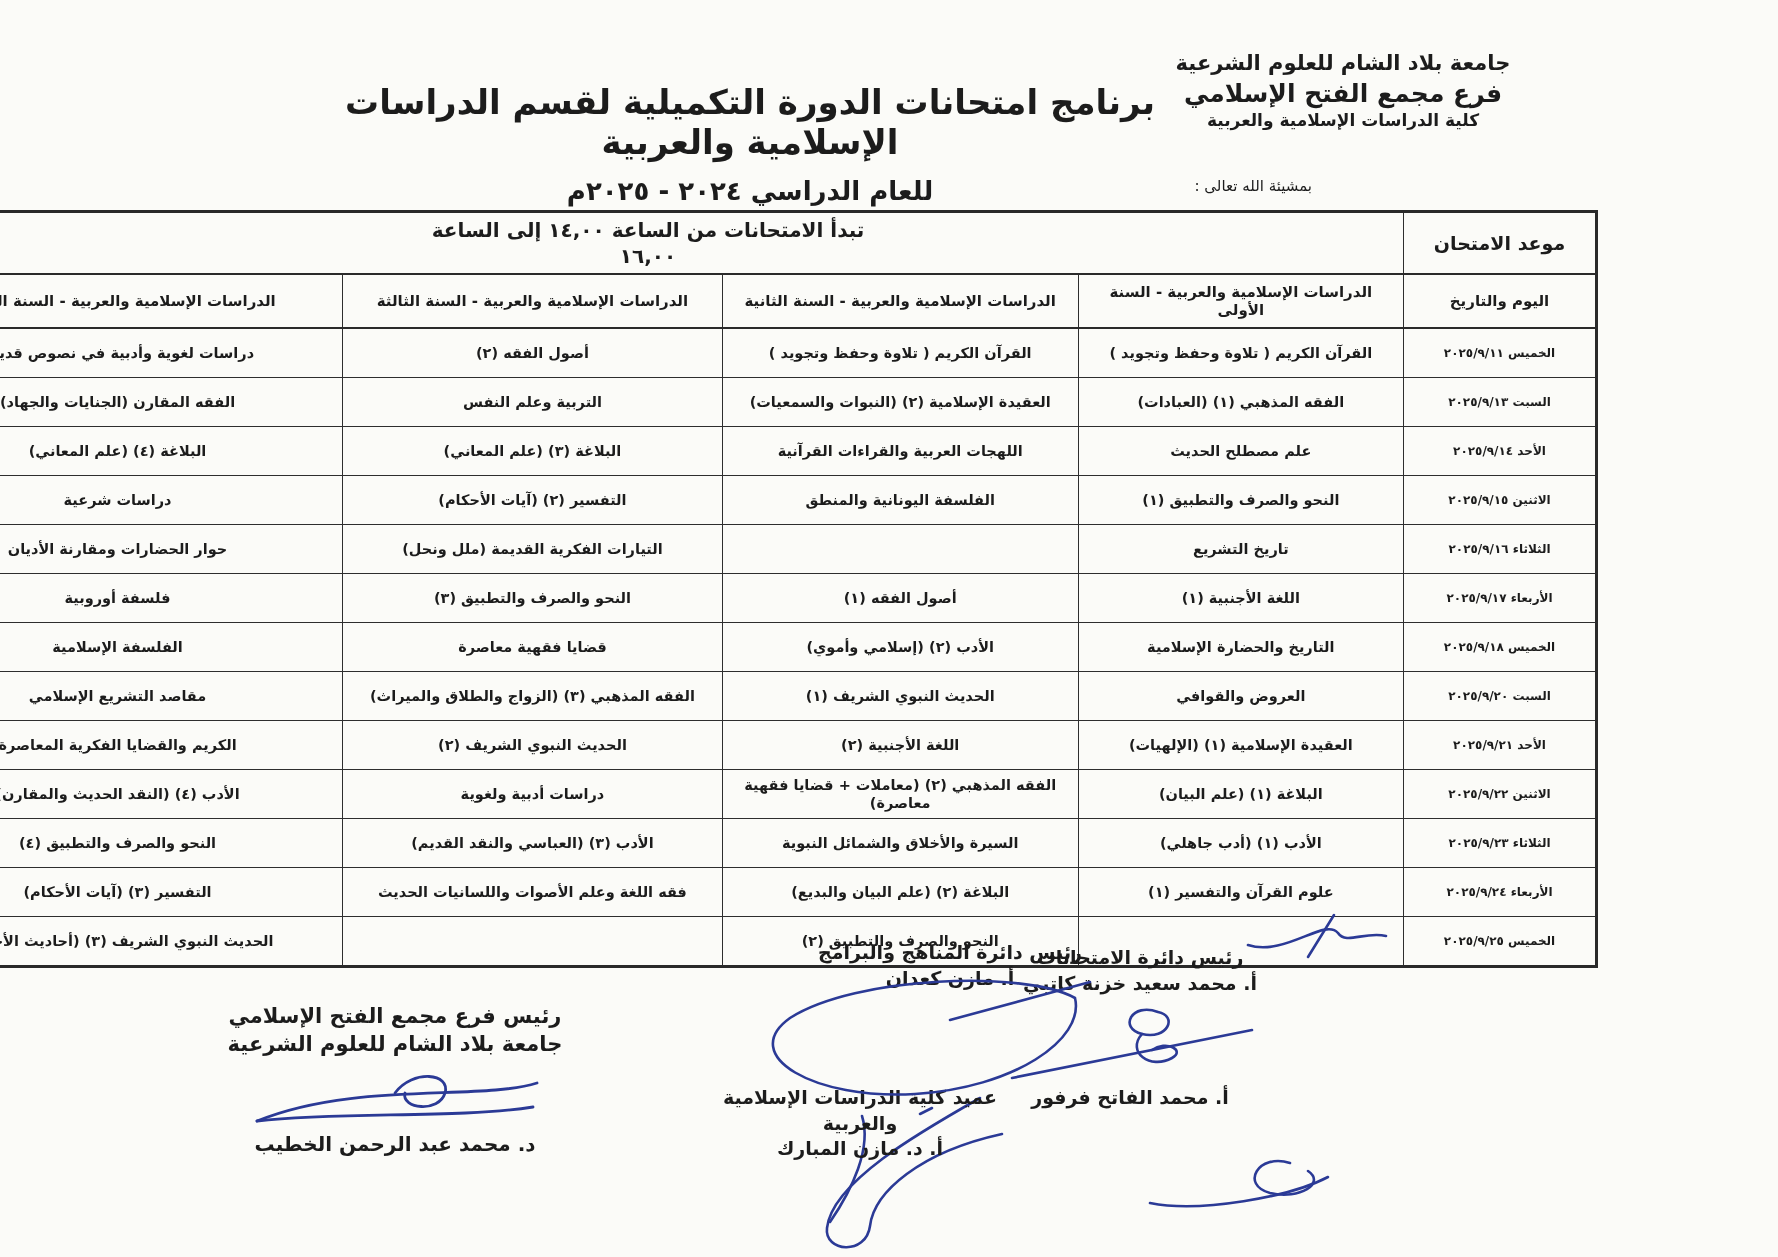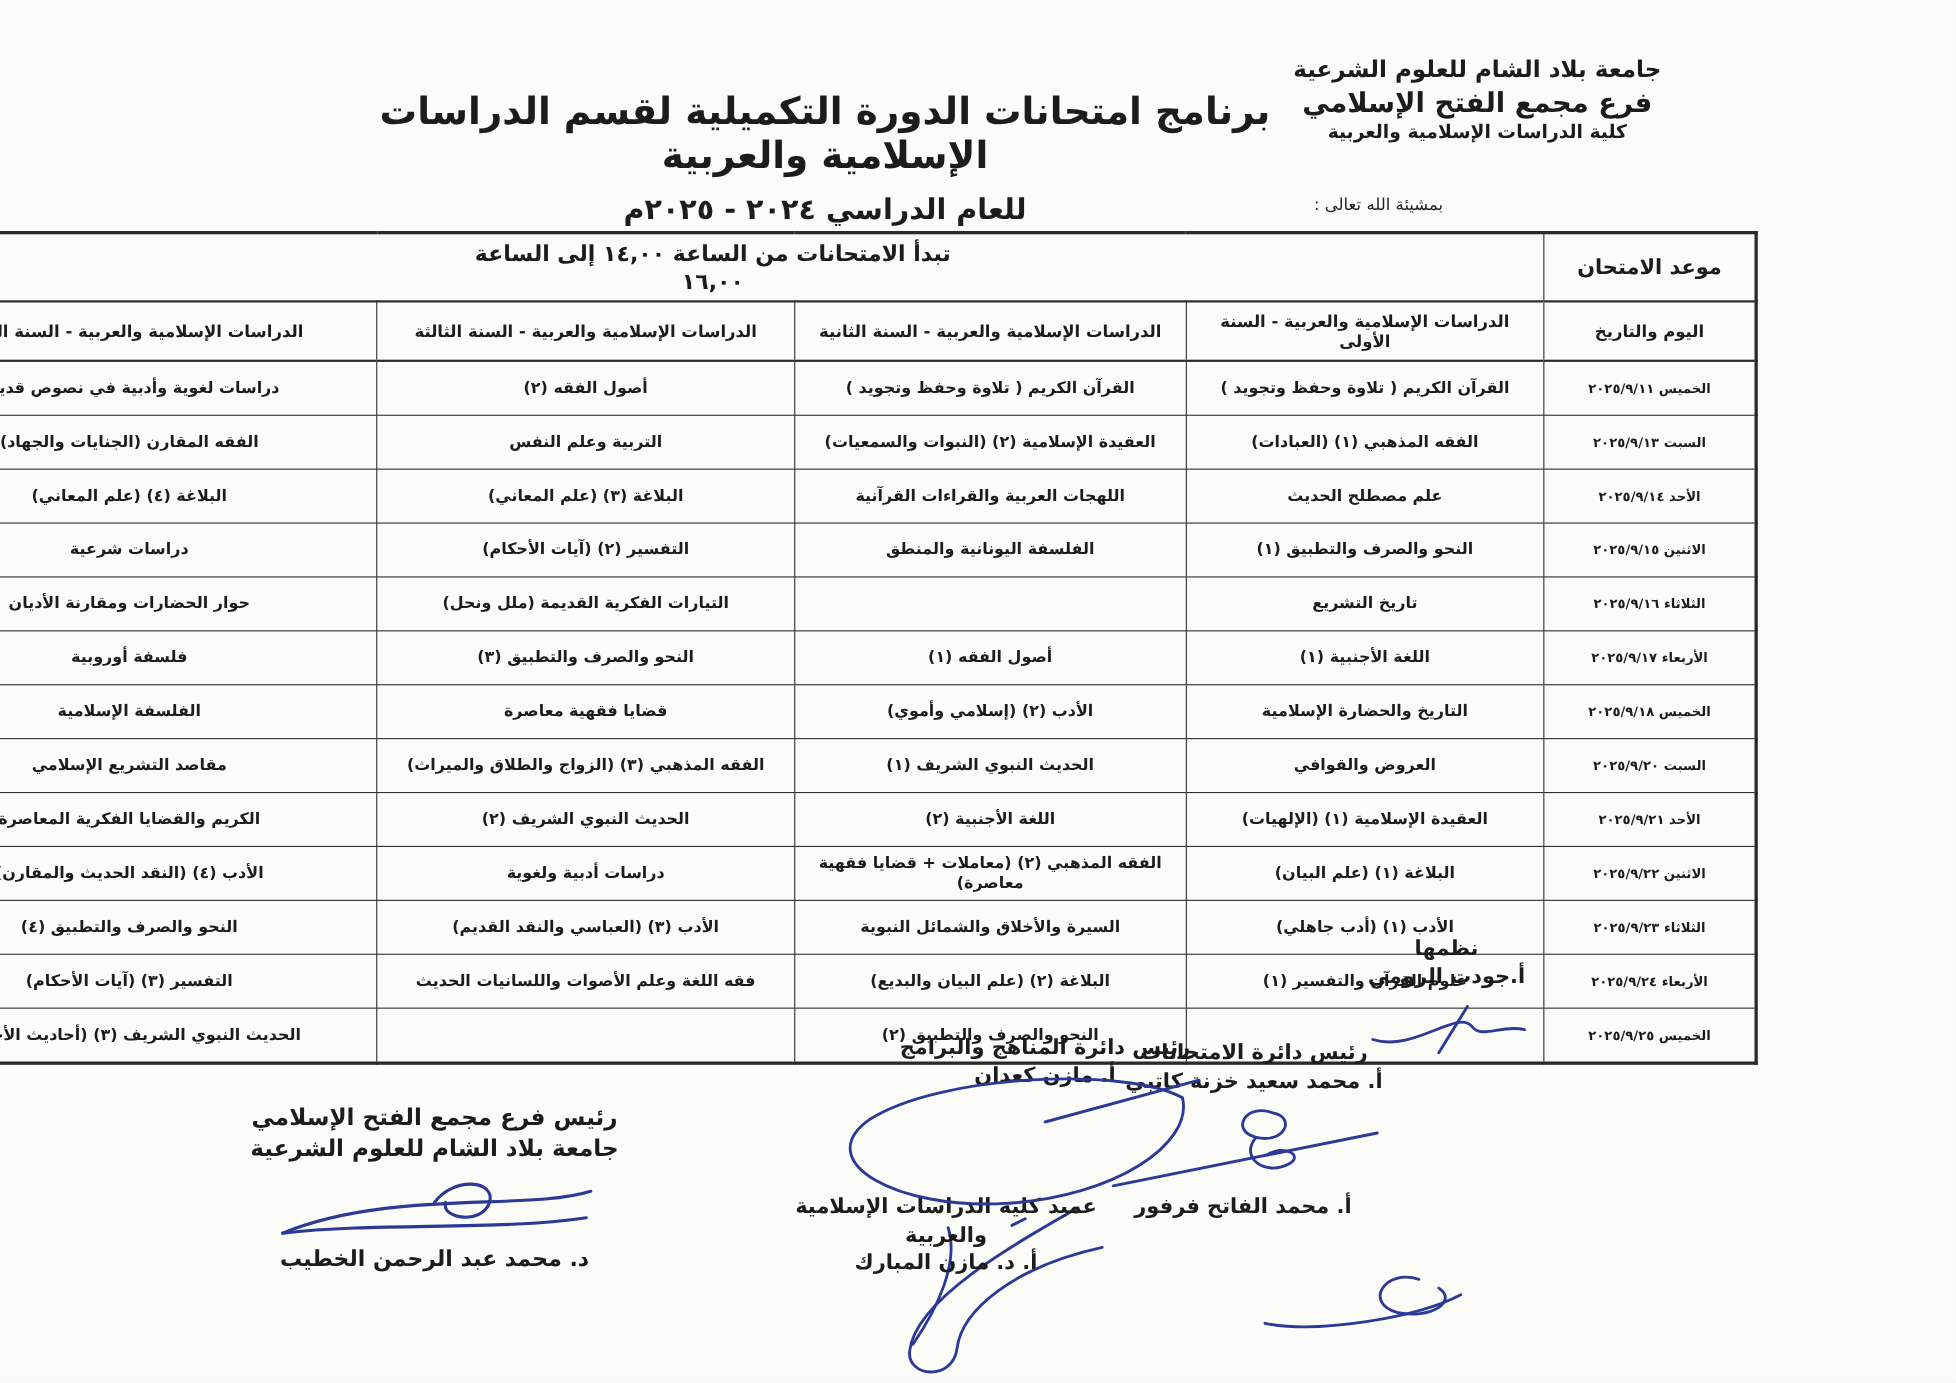--- a/index.html
+++ b/index.html
@@ -194,24 +194,20 @@
             <td class="date-cell">الخميس ٢٠٢٥/٩/٢٥</td>
             <td class="subject-cell"></td>
             <td class="subject-cell">النحو والصرف والتطبيق (٢)</td>
             <td class="subject-cell"></td>
             <td class="subject-cell">الحديث النبوي الشريف (٣) (أحاديث الأحكام)</td>
           </tr>
         </tbody>
     </table>
   </div>
 
-  <div class="sig-block" style="top:850px; left:1225px; width:180px;">
-    <div class="sig-role">نظمها</div>
-    <div class="sig-name">أ.جودت الرومي</div>
-  </div>
   <svg class="sig-svg" style="top:905px; left:1240px;" width="150" height="60" viewBox="0 0 150 60">
     <path d="M8,40 C45,52 85,12 98,28 C106,40 125,26 146,31"></path>
     <path d="M68,52 L94,10"></path>
   </svg>
 
   <div class="sig-block" style="top:945px; left:985px; width:310px;">
     <div class="sig-role">رئيس دائرة الامتحانات</div>
     <div class="sig-name">أ. محمد سعيد خزنة كاتبي</div>
   </div>
   <svg class="sig-svg" style="top:1000px; left:1000px;" width="270" height="85" viewBox="0 0 270 85">

